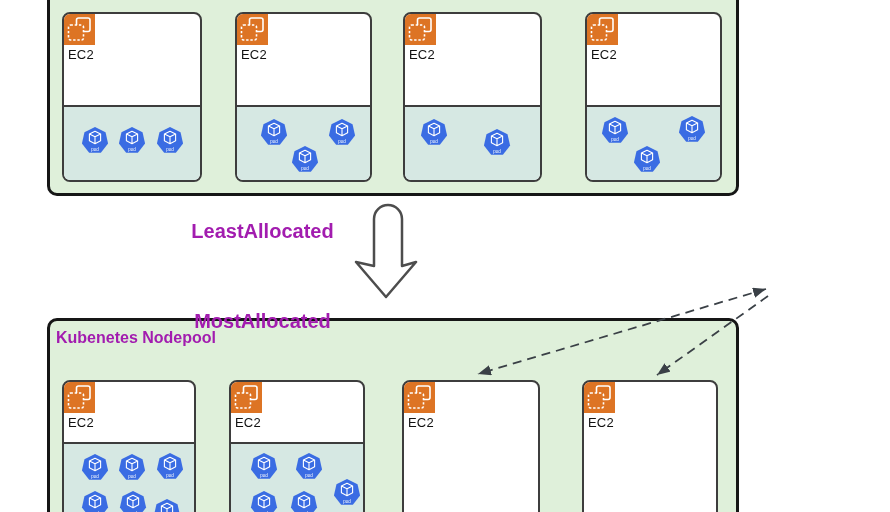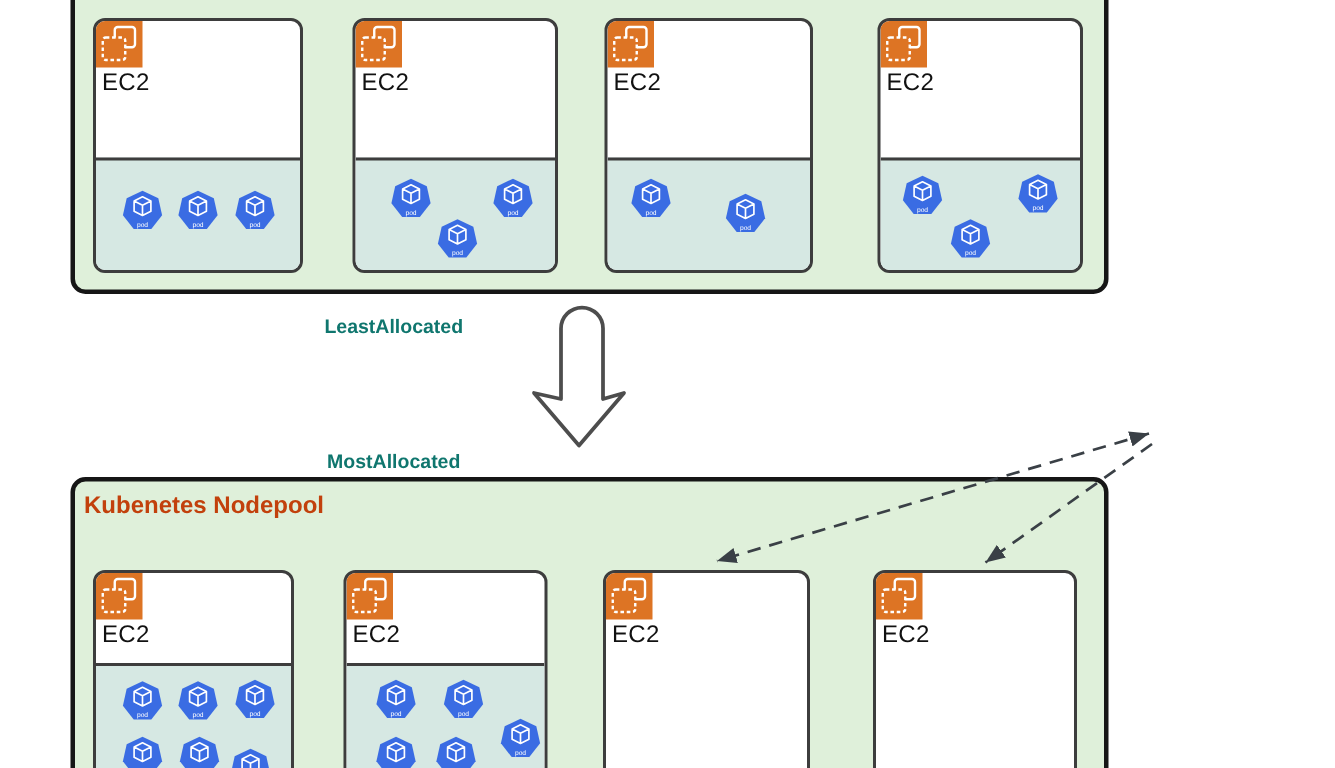--- a/index.html
+++ b/index.html
@@ -5,43 +5,43 @@
   html,body{margin:0;padding:0;background:#ffffff;}
   #canvas{
     position:relative;width:890px;height:512px;overflow:hidden;background:#ffffff;
     font-family:"Liberation Sans", sans-serif;color:#111;
   }
   .panel{
     position:absolute;background:var(--panel-green,#DFF0DA);
     border:3px solid #161616;border-radius:10px;box-sizing:border-box;z-index:1;
   }
   .panel-title{
-    position:absolute;z-index:3;font-weight:bold;font-size:16px;color:#c2410c;white-space:nowrap;
+    position:absolute;z-index:3;font-weight:bold;font-size:16px;color:#a21caf;white-space:nowrap;
   }
   .ec2-node{
     position:absolute;background:#ffffff;border:2px solid #3d3d3d;border-radius:8px;
     box-sizing:border-box;overflow:hidden;z-index:2;
   }
   .pod-zone{
     position:absolute;left:0;right:0;bottom:0;
     background:var(--pod-teal,#D6E8E3);border-top:2px solid #3d3d3d;
   }
   .ec2-icon{
     position:absolute;left:0;top:0;width:31px;height:31px;
     background:var(--ec2-orange,#DD7424);
   }
   .ec2-icon svg{display:block;width:31px;height:31px;}
   .ec2-label{
-    position:absolute;left:4px;top:33px;font-size:16px;color:#111;letter-spacing:.2px;
+    position:absolute;left:4px;top:33px;font-size:13px;color:#111;letter-spacing:.2px;
   }
   .pod{position:absolute;width:28px;height:28px;z-index:3;}
   .pod svg{display:block;width:28px;height:28px;}
   .flow-label{
-    position:absolute;width:205px;text-align:center;font-weight:bold;font-size:13px;
-    color:#0f766e;z-index:3;white-space:nowrap;
+    position:absolute;width:205px;text-align:center;font-weight:bold;font-size:20px;
+    color:#a21caf;z-index:3;white-space:nowrap;margin-top:10px;
   }
   #overlay{position:absolute;left:0;top:0;z-index:5;pointer-events:none;}
   .sticky{
     position:absolute;left:767px;top:202px;width:107px;height:105px;
     background:var(--sticky-yellow,#F6D63C);
     box-shadow:4px 5px 5px rgba(0,0,0,0.28);
     z-index:6;box-sizing:border-box;
     text-align:center;padding-top:34px;font-size:14px;line-height:19px;color:#141414;
   }
 </style>

